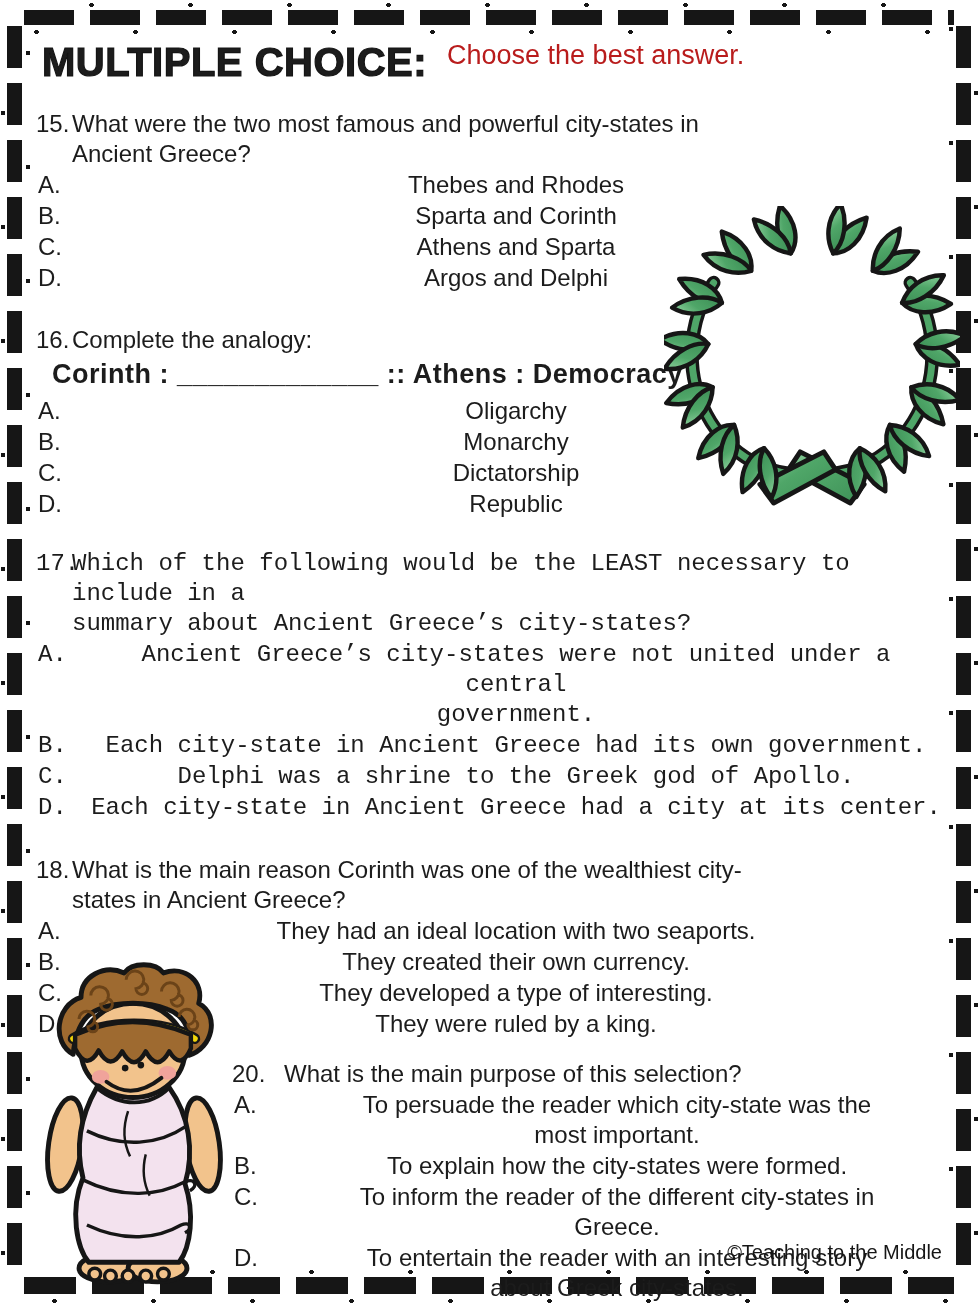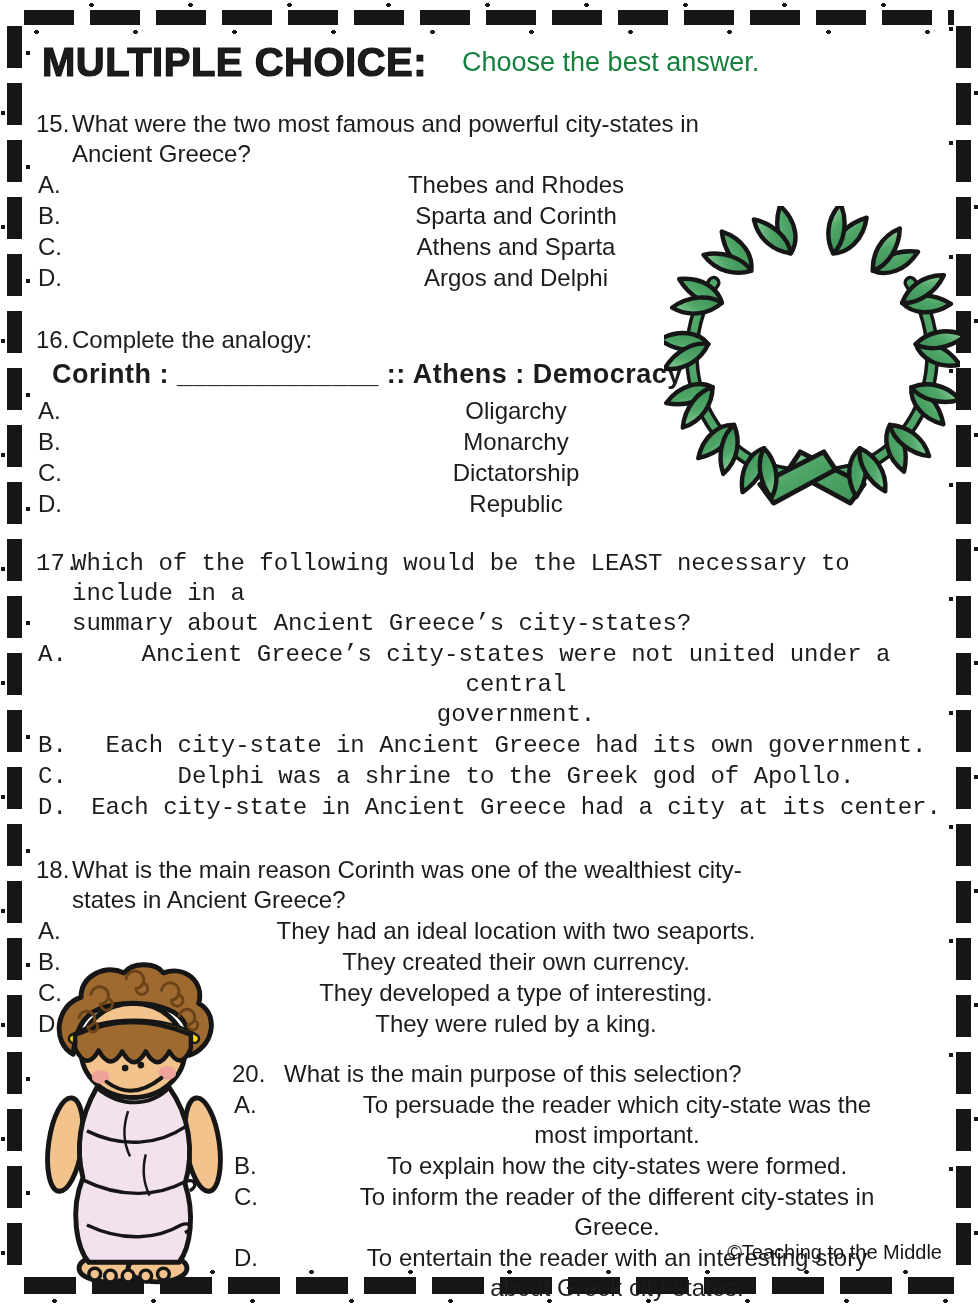--- a/index.html
+++ b/index.html
@@ -31,23 +31,23 @@
     content:"";position:absolute;top:0;bottom:0;width:6px;
     background-image:radial-gradient(circle 2.2px at 50% 50%,#161616 97%, transparent 100%);
     background-size:6px 114px;background-repeat:repeat-y;}
   .bd-left::before{left:-7px;background-position:0 30px;}
   .bd-left::after{left:18px;background-position:0 84px;}
   .bd-right::before{left:-8px;background-position:0 60px;}
   .bd-right::after{left:17px;background-position:0 10px;}
 
   
   .content{position:absolute;top:0;left:0;right:0;bottom:0;padding:38px 30px 0 36px;box-sizing:border-box;}
-  .header{display:flex;align-items:center;gap:35px;margin:2px 0 0 6px;}
+  .header{display:flex;align-items:flex-start;gap:20px;margin:2px 0 0 6px;}
   .title{font-size:40px;font-weight:700;letter-spacing:.5px;-webkit-text-stroke:1.2px #141414;white-space:nowrap;}
-  .subtitle{font-size:27px;color:#15803d;}
+  .subtitle{font-size:27px;color:#b91c1c;}
   .q{font-size:24px;line-height:30px;}
   .q-head{display:flex;}
   .q-num{width:36px;flex:none;}
   .q-text{white-space:pre-line;}
   .opt{display:flex;margin-top:1px;}
   .opt-letter{width:46px;flex:none;padding-left:2px;}
   .opt-text{white-space:pre-line;flex:1;text-align:center;}
   .q15{margin-top:24px;}
   .q16{margin-top:32px;}
   .q17{margin-top:30px;font-family:Liberation Mono, monospace;}

